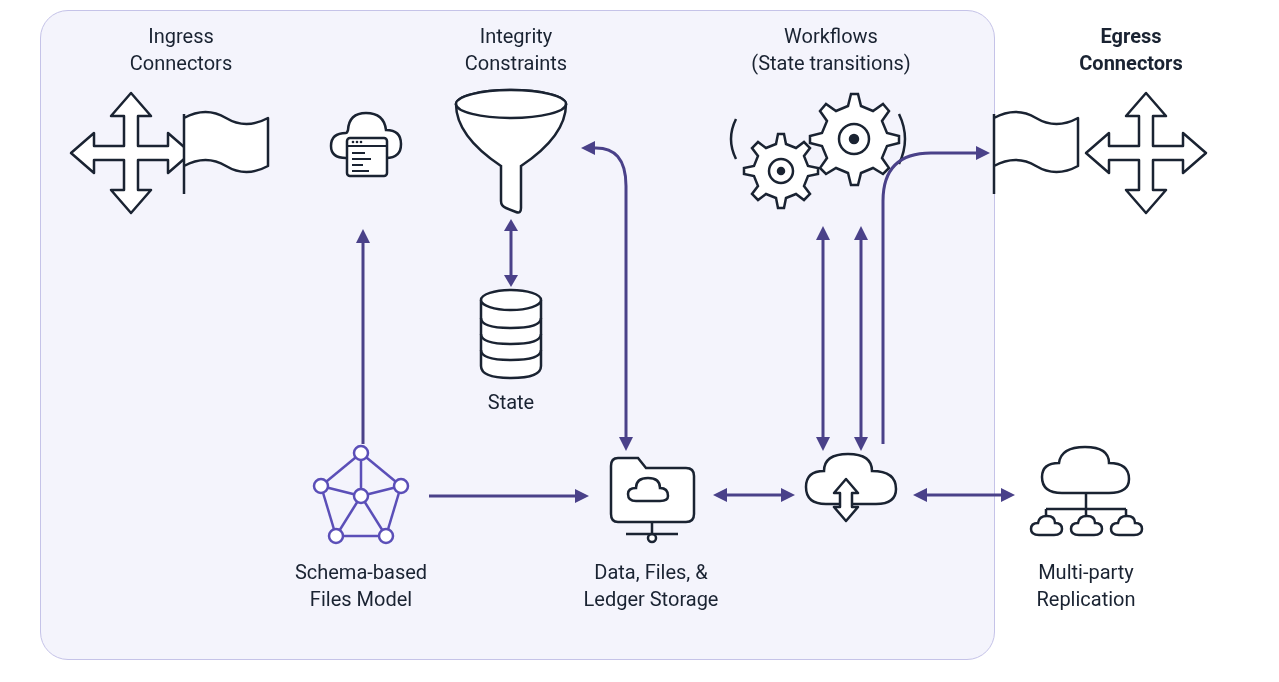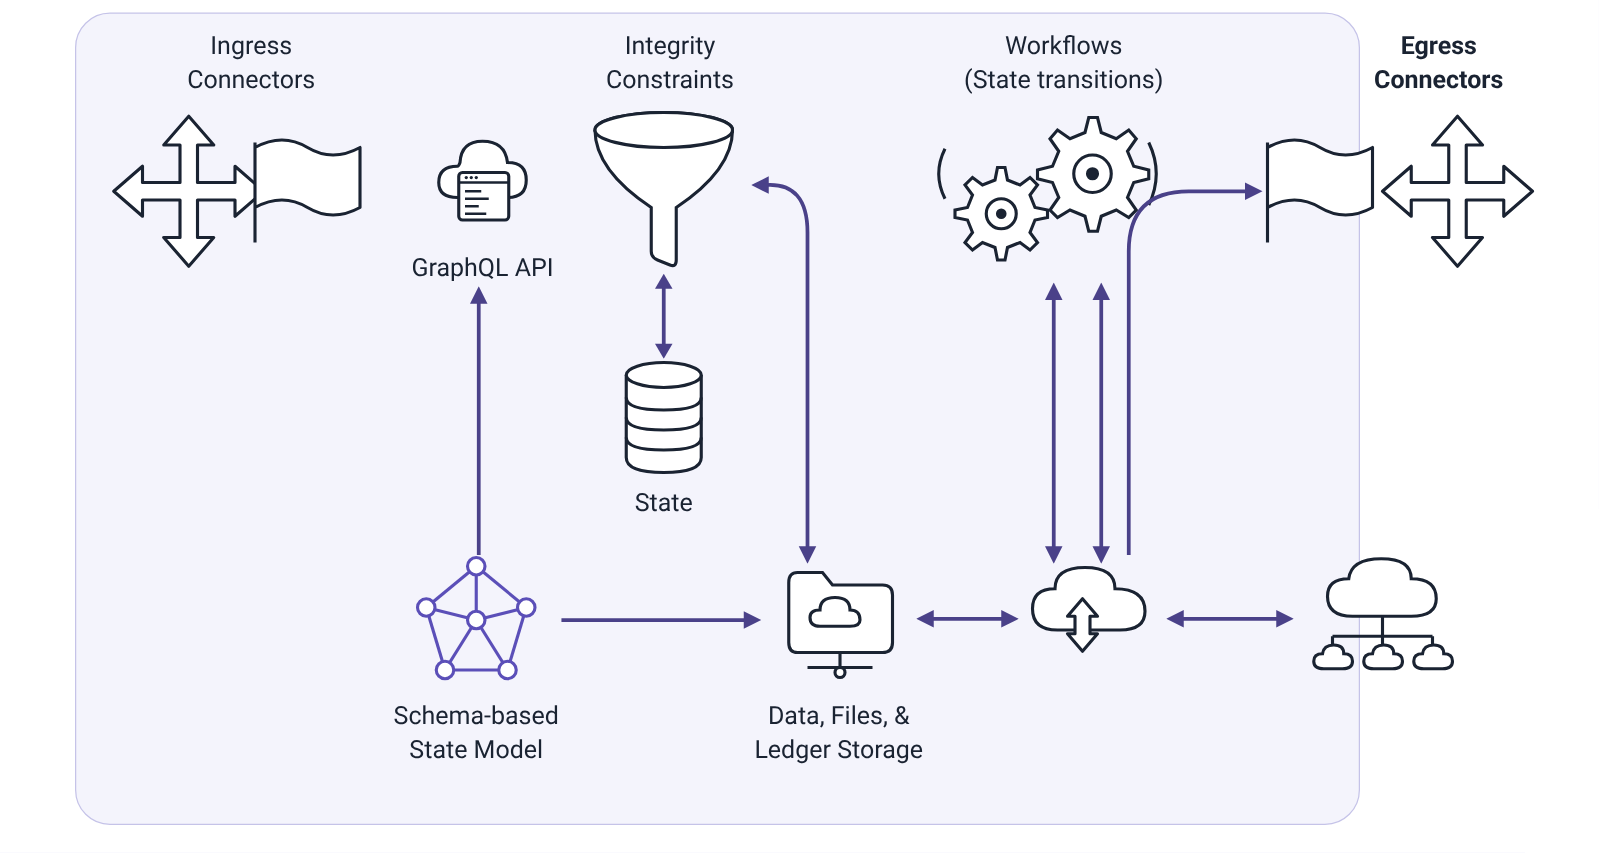--- a/index.html
+++ b/index.html
@@ -8,26 +8,25 @@
     font-family: -apple-system, BlinkMacSystemFont, "Segoe UI", Roboto, sans-serif;
     color: #1a2332;
     width: 1279px;
     height: 682px;
     position: relative;
   }
   .container {
     position: absolute;
     left: 40px;
     top: 10px;
-    width: 1028px;
+    width: 955px;
     height: 650px;
     background: #f4f4fc;
     border: 1.5px solid #c5c3e8;
     border-radius: 28px;
-    margin-left: 20px;
   }
   .label {
     position: absolute;
     font-size: 20px;
     color: #1a2332;
     text-align: center;
     line-height: 1.35;
     white-space: pre-line;
   }
   svg.icon { position: absolute; }
@@ -63,21 +62,20 @@
     <rect x="26" y="32" width="40" height="38" rx="3" fill="#fff" stroke="#1a2332" stroke-width="2.5"></rect>
     <line x1="26" y1="40" x2="66" y2="40" stroke="#1a2332" stroke-width="2"></line>
     <circle cx="32" cy="36" r="1.3" fill="#1a2332"></circle>
       <circle cx="36" cy="36" r="1.3" fill="#1a2332"></circle>
       <circle cx="40" cy="36" r="1.3" fill="#1a2332"></circle>
     <line x1="31" y1="47" x2="44" y2="47" stroke="#1a2332" stroke-width="2"></line>
     <line x1="31" y1="53" x2="50" y2="53" stroke="#1a2332" stroke-width="2"></line>
     <line x1="31" y1="59" x2="42" y2="59" stroke="#1a2332" stroke-width="2"></line>
     <line x1="31" y1="65" x2="48" y2="65" stroke="#1a2332" stroke-width="2"></line>
   </svg>
-  <div class="label" style="left:260px; top:190px; width:130px;">GraphQL API</div>
 
   <svg class="icon" style="left:405px; top:75px;" width="130" height="130" viewBox="0 0 130 130">
     <ellipse cx="65" cy="18" rx="55" ry="14" fill="#fff" stroke="#1a2332" stroke-width="2.5"></ellipse>
     <path d="M10 18 Q10 50 55 80 L55 115 Q55 120 60 122 L70 126 Q75 128 75 122 L75 80 Q120 50 120 18" fill="#fff" stroke="#1a2332" stroke-width="2.5"></path>
     <ellipse cx="65" cy="18" rx="55" ry="14" fill="#fff" stroke="#1a2332" stroke-width="2.5"></ellipse>
   </svg>
 
   <svg class="icon" style="left:680px; top:78px;" width="200" height="140" viewBox="0 0 200 140">
     <g transform="translate(60,82)" fill="#fff" stroke="#1a2332" stroke-width="2.5">
       <path d="M0,-34 L6,-34 L8,-24 L18,-20 L26,-26 L32,-20 L26,-12 L30,-2 L40,0 L40,6 L30,8 L26,18 L32,26 L26,32 L18,26 L8,30 L6,40 L0,40 L-2,30 L-12,26 L-20,32 L-26,26 L-20,18 L-24,8 L-34,6 L-34,0 L-24,-2 L-20,-12 L-26,-20 L-20,-26 L-12,-20 L-2,-24 Z" transform="translate(-3,-3)"></path>
@@ -129,21 +127,21 @@
     <g fill="#fff" stroke="#5b4fb8" stroke-width="2.5">
       <circle cx="60" cy="12" r="7"></circle>
         <circle cx="20" cy="45" r="7"></circle>
         <circle cx="100" cy="45" r="7"></circle>
       <circle cx="60" cy="55" r="7"></circle>
         <circle cx="35" cy="95" r="7"></circle>
         <circle cx="85" cy="95" r="7"></circle>
     </g>
   </svg>
   <div class="label" style="left:235px; top:548px; width:170px;">Schema-based
-State Model</div>
+Files Model</div>
 
   <svg class="icon" style="left:555px; top:435px;" width="110" height="100" viewBox="0 0 110 100">
     <g fill="#fff" stroke="#1a2332" stroke-width="2.5">
       <path d="M15 20 Q15 12 22 12 L42 12 L50 22 L90 22 Q98 22 98 30 L98 68 Q98 76 90 76 L22 76 Q15 76 15 68 Z"></path>
       <path d="M40 55 Q32 55 32 48 Q32 42 40 42 Q40 32 52 32 Q64 32 64 42 Q72 42 72 50 Q72 55 64 55 Z"></path>
     </g>
     <line x1="56" y1="76" x2="56" y2="90" stroke="#1a2332" stroke-width="2.5"></line>
     <circle cx="56" cy="92" r="4" fill="#fff" stroke="#1a2332" stroke-width="2.5"></circle>
     <line x1="30" y1="88" x2="82" y2="88" stroke="#1a2332" stroke-width="2.5"></line>
   </svg>
@@ -163,20 +161,22 @@
     <line x1="25" y1="66" x2="105" y2="66" stroke="#1a2332" stroke-width="2.5"></line>
     <line x1="25" y1="66" x2="25" y2="76" stroke="#1a2332" stroke-width="2.5"></line>
     <line x1="65" y1="66" x2="65" y2="76" stroke="#1a2332" stroke-width="2.5"></line>
     <line x1="105" y1="66" x2="105" y2="76" stroke="#1a2332" stroke-width="2.5"></line>
     <g fill="#fff" stroke="#1a2332" stroke-width="2.5">
       <path d="M18 92 Q10 92 10 86 Q10 80 17 80 Q18 73 26 73 Q34 73 34 80 Q41 80 41 86 Q41 92 33 92 Z"></path>
       <path d="M58 92 Q50 92 50 86 Q50 80 57 80 Q58 73 66 73 Q74 73 74 80 Q81 80 81 86 Q81 92 73 92 Z"></path>
       <path d="M98 92 Q90 92 90 86 Q90 80 97 80 Q98 73 106 73 Q114 73 114 80 Q121 80 121 86 Q121 92 113 92 Z"></path>
     </g>
   </svg>
+  <div class="label" style="left:970px; top:548px; width:150px;">Multi-party
+Replication</div>
 
   <svg class="arrow" style="left:458px; top:208px;" width="24" height="68">
     <line x1="12" y1="10" x2="12" y2="58"></line>
     <polygon points="12,0 5,12 19,12"></polygon>
     <polygon points="12,68 5,56 19,56"></polygon>
   </svg>
 
   <svg class="arrow" style="left:310px; top:218px;" width="24" height="215">
     <line x1="12" y1="12" x2="12" y2="215"></line>
     <polygon points="12,0 5,14 19,14"></polygon>

